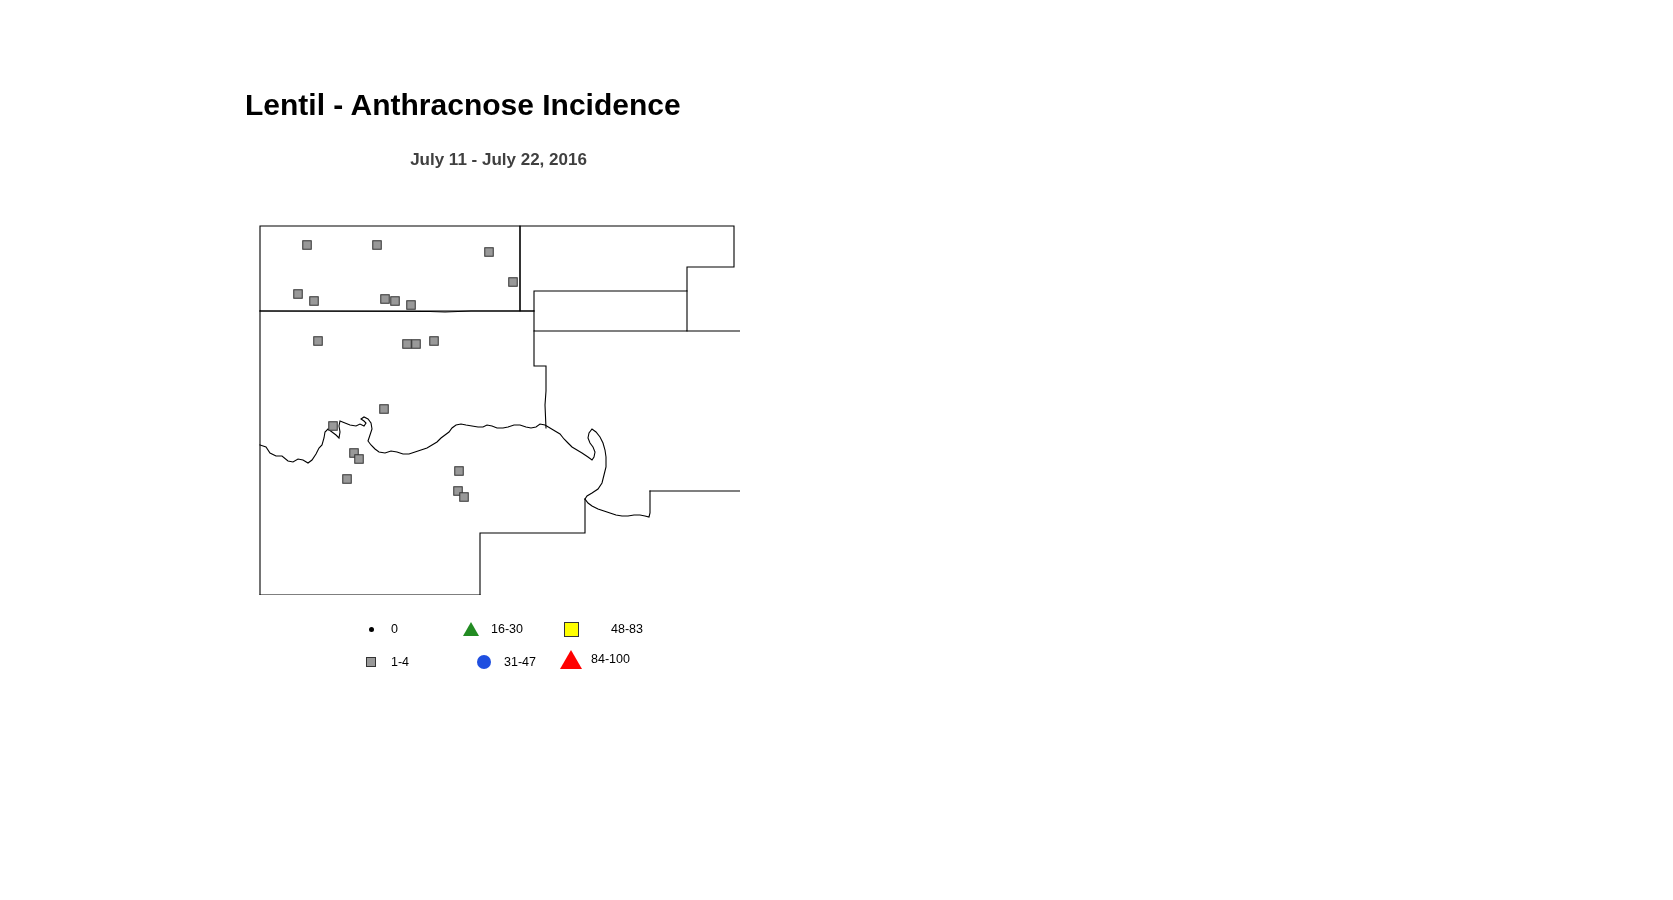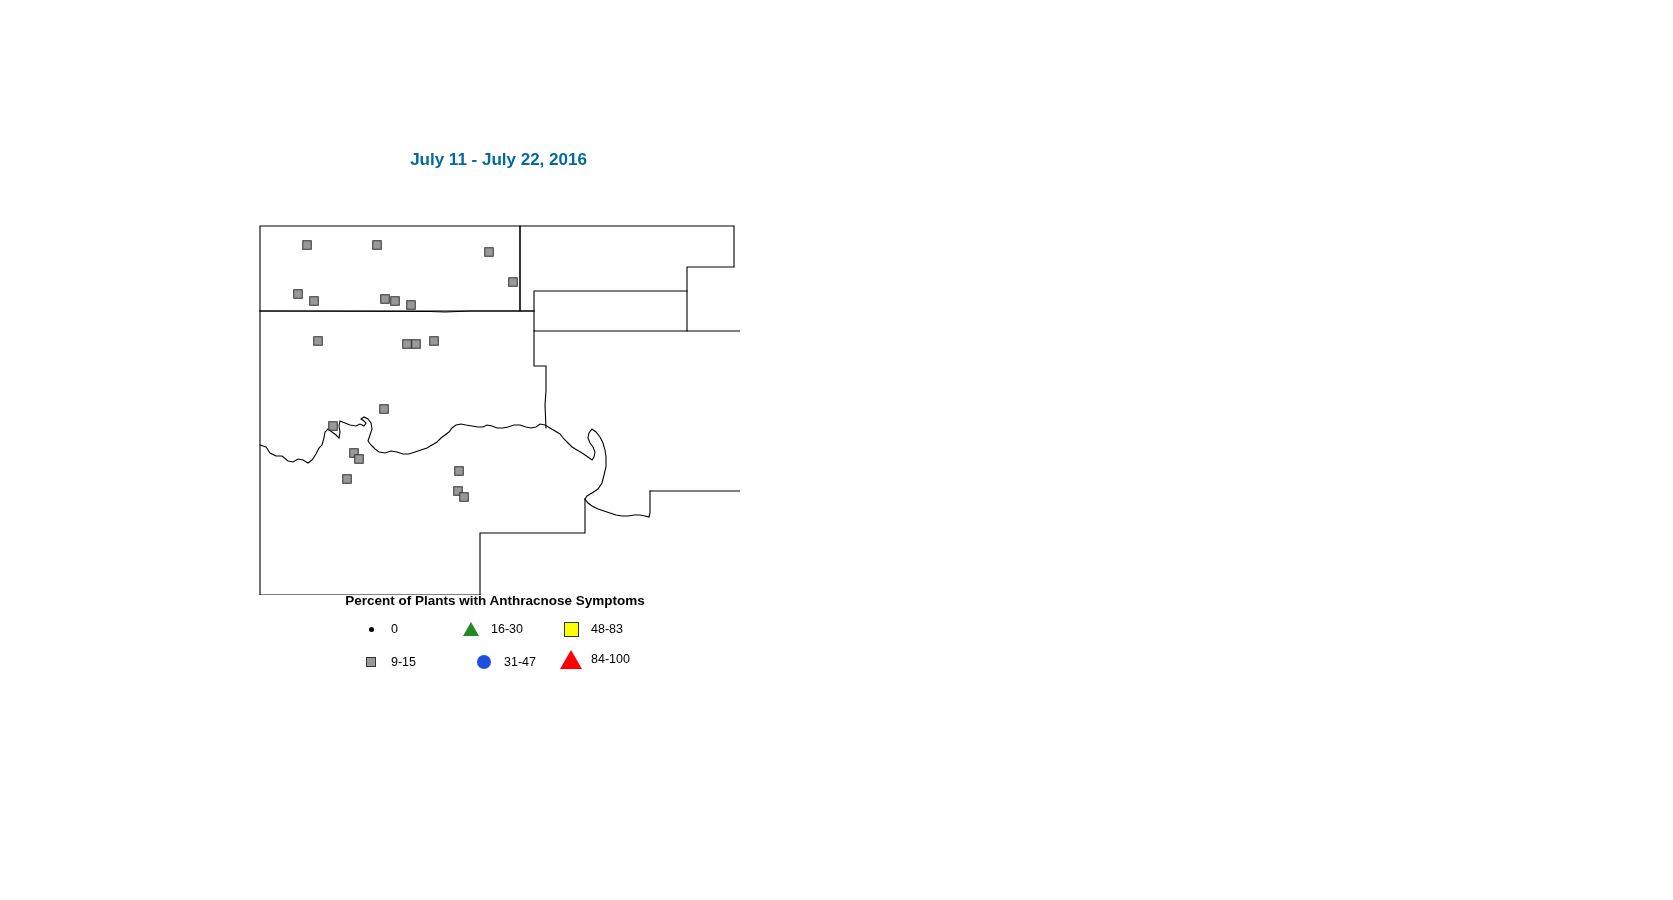--- a/index.html
+++ b/index.html
@@ -21,21 +21,21 @@
     letter-spacing:0px;
     white-space:nowrap;
   }
   .subtitle{
     position:absolute;
     left:245px; top:150px;
     width:507px;
     text-align:center;
     font-size:17px;
     font-weight:bold;
-    color:#0369a1;
+    color:#404040;
     white-space:nowrap;
   }
 
   #map-wrap{
     position:absolute;
     left:240px; top:195px;
     width:500px; height:400px;
   }
   #map-svg{display:block;width:500px;height:400px;}
 
@@ -114,20 +114,21 @@
     border-left:11px solid transparent;
     border-right:11px solid transparent;
     border-bottom:19px solid #FF0000;
   }
 </style>
 </head>
 <body>
 
 <div id="page">
 
+  <div class="title">Lentil - Anthracnose Incidence</div>
 
   <div class="subtitle">July 11 - July 22, 2016</div>
 
   <div id="map-wrap">
     <svg id="map-svg" viewBox="0 0 500 400" xmlns="http://www.w3.org/2000/svg">
 
       <g fill="none" stroke="#000000" stroke-width="1.1" stroke-linejoin="miter" stroke-linecap="square">
 
         <path d="M 20,31 L 280,31 L 280,116 L 20,116 Z"></path>
 
@@ -194,47 +195,46 @@
           <rect x="114.75" y="259.75" width="8.5" height="8.5" fill="#999999" stroke="#333333" stroke-width="1"></rect>
           <rect x="102.75" y="279.75" width="8.5" height="8.5" fill="#999999" stroke="#333333" stroke-width="1"></rect>
           <rect x="214.75" y="271.75" width="8.5" height="8.5" fill="#999999" stroke="#333333" stroke-width="1"></rect>
           <rect x="213.75" y="291.75" width="8.5" height="8.5" fill="#999999" stroke="#333333" stroke-width="1"></rect>
           <rect x="219.75" y="297.75" width="8.5" height="8.5" fill="#999999" stroke="#333333" stroke-width="1"></rect>
         </g>
     </svg>
   </div>
 
   <div class="legend">
-    <div class="legend-title">Percent of Plants with Anthracnose Symptoms</div>
     <div class="legend-grid" id="legend-grid">
         <div class="legend-item" style="left: 118px; top: 0px;">
           <div class="legend-sym">
             <div class="sym-dot"></div>
           </div>
           <span class="legend-label">0</span>
         </div>
         <div class="legend-item" style="left: 118px; top: 33px;">
           <div class="legend-sym">
             <div class="sym-square-gray"></div>
           </div>
-          <span class="legend-label">9-15</span>
+          <span class="legend-label">1-4</span>
         </div>
         <div class="legend-item" style="left: 218px; top: 0px; text-align: right;">
           <div class="legend-sym">
             <div class="sym-tri-green"></div>
           </div>
           <span class="legend-label">16-30</span>
         </div>
         <div class="legend-item" style="left: 231px; top: 33px;">
           <div class="legend-sym">
             <div class="sym-circle-blue"></div>
           </div>
           <span class="legend-label">31-47</span>
         </div>
-        <div class="legend-item" style="left: 318px; top: 0px;">
+        <div class="legend-item" style="left: 318px; top: 0px; gap: 20px;">
           <div class="legend-sym">
             <div class="sym-square-yellow"></div>
           </div>
           <span class="legend-label">48-83</span>
         </div>
         <div class="legend-item" style="left: 318px; top: 30px;">
           <div class="legend-sym">
             <div class="sym-tri-red"></div>
           </div>
           <span class="legend-label">84-100</span>

